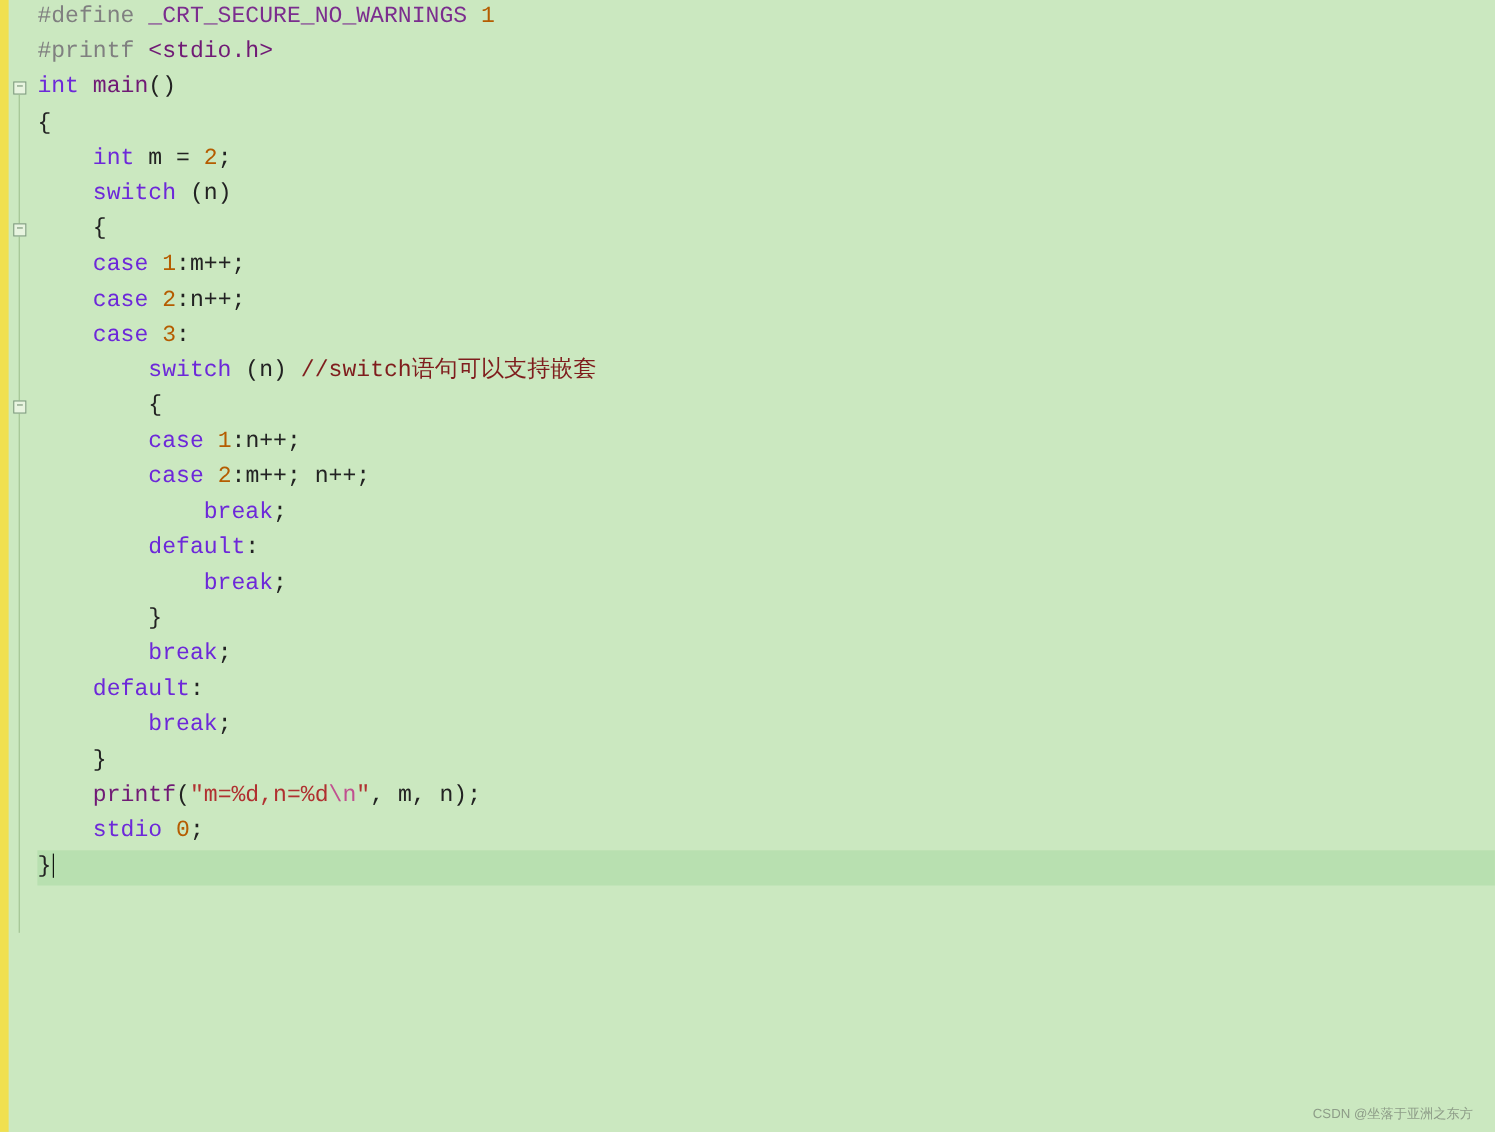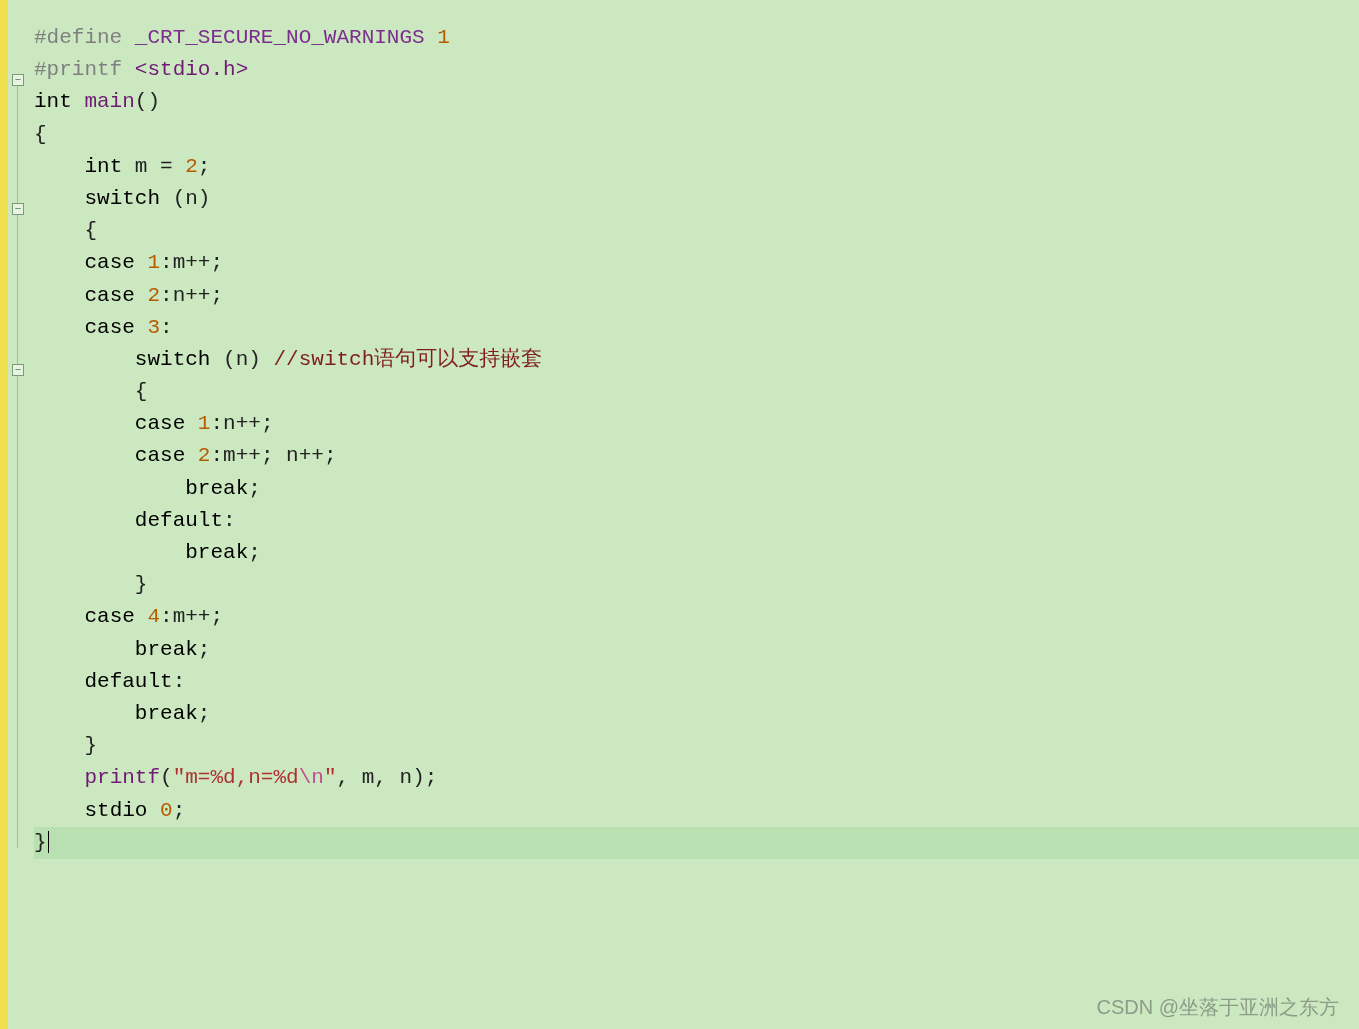--- a/index.html
+++ b/index.html
@@ -44,54 +44,53 @@
   .fold-line {
     position: absolute;
     left: 9px;
     width: 1px;
     background: #a0c090;
   }
   .code-area {
     flex: 1;
     padding-left: 6px;
     position: relative;
-    margin-top: 22px;
   }
   .line {
     height: 32.2px;
     line-height: 32.2px;
     white-space: pre;
     position: relative;
   }
   .line.current {
     background: #b8e0b0;
   }
   .tok-directive { color: #808080; }
   .tok-macro { color: #7b2d8e; }
   .tok-number { color: #b55c00; }
   .tok-string-angle { color: #701a75; }
   .tok-string { color: #b03030; }
   .tok-escape { color: #c05090; }
-  .tok-kw { color: #000000; }
+  .tok-kw { color: #6d28d9; }
   .tok-fn { color: #701a75; }
   .tok-default { color: #222; }
   .tok-comment { color: #7f1d1d; }
   .caret {
     display: inline-block;
     width: 1px;
     height: 22px;
     background: #000;
     vertical-align: middle;
     margin-left: 1px;
   }
   .watermark {
     position: absolute;
     bottom: 8px;
     right: 20px;
-    font-size: 20px;
+    font-size: 12px;
     color: rgba(80,80,80,0.5);
     font-family: "Microsoft YaHei", sans-serif;
   }
 </style>
 </head>
 <body>
 
 <div class="editor">
   <div class="yellow-bar"></div>
   <div class="gutter">
@@ -112,21 +111,20 @@
     <div class="line">    <span class="tok-kw">case</span><span> </span><span class="tok-number">2</span><span class="tok-default">:n++;</span></div>
     <div class="line">    <span class="tok-kw">case</span><span> </span><span class="tok-number">3</span><span class="tok-default">:</span></div>
     <div class="line">        <span class="tok-kw">switch</span><span class="tok-default"> (n) </span><span class="tok-comment">//switch语句可以支持嵌套</span></div>
     <div class="line">        <span class="tok-default">{</span></div>
     <div class="line">        <span class="tok-kw">case</span><span> </span><span class="tok-number">1</span><span class="tok-default">:n++;</span></div>
     <div class="line">        <span class="tok-kw">case</span><span> </span><span class="tok-number">2</span><span class="tok-default">:m++; n++;</span></div>
     <div class="line">            <span class="tok-kw">break</span><span class="tok-default">;</span></div>
     <div class="line">        <span class="tok-kw">default</span><span class="tok-default">:</span></div>
     <div class="line">            <span class="tok-kw">break</span><span class="tok-default">;</span></div>
     <div class="line">        <span class="tok-default">}</span></div>
-    <div class="line">    <span class="tok-kw">case</span><span> </span><span class="tok-number">4</span><span class="tok-default">:m++;</span></div>
     <div class="line">        <span class="tok-kw">break</span><span class="tok-default">;</span></div>
     <div class="line">    <span class="tok-kw">default</span><span class="tok-default">:</span></div>
     <div class="line">        <span class="tok-kw">break</span><span class="tok-default">;</span></div>
     <div class="line">    <span class="tok-default">}</span></div>
     <div class="line">    <span class="tok-fn">printf</span><span class="tok-default">(</span><span class="tok-string">"m=%d,n=%d</span><span class="tok-escape">\n</span><span class="tok-string">"</span><span class="tok-default">, m, n);</span></div>
     <div class="line">    <span class="tok-kw">stdio</span><span> </span><span class="tok-number">0</span><span class="tok-default">;</span></div>
     <div class="line current"><span class="tok-default">}</span><span class="caret"></span></div>
   </div>
   <div class="watermark">CSDN @坐落于亚洲之东方</div>
 </div>

